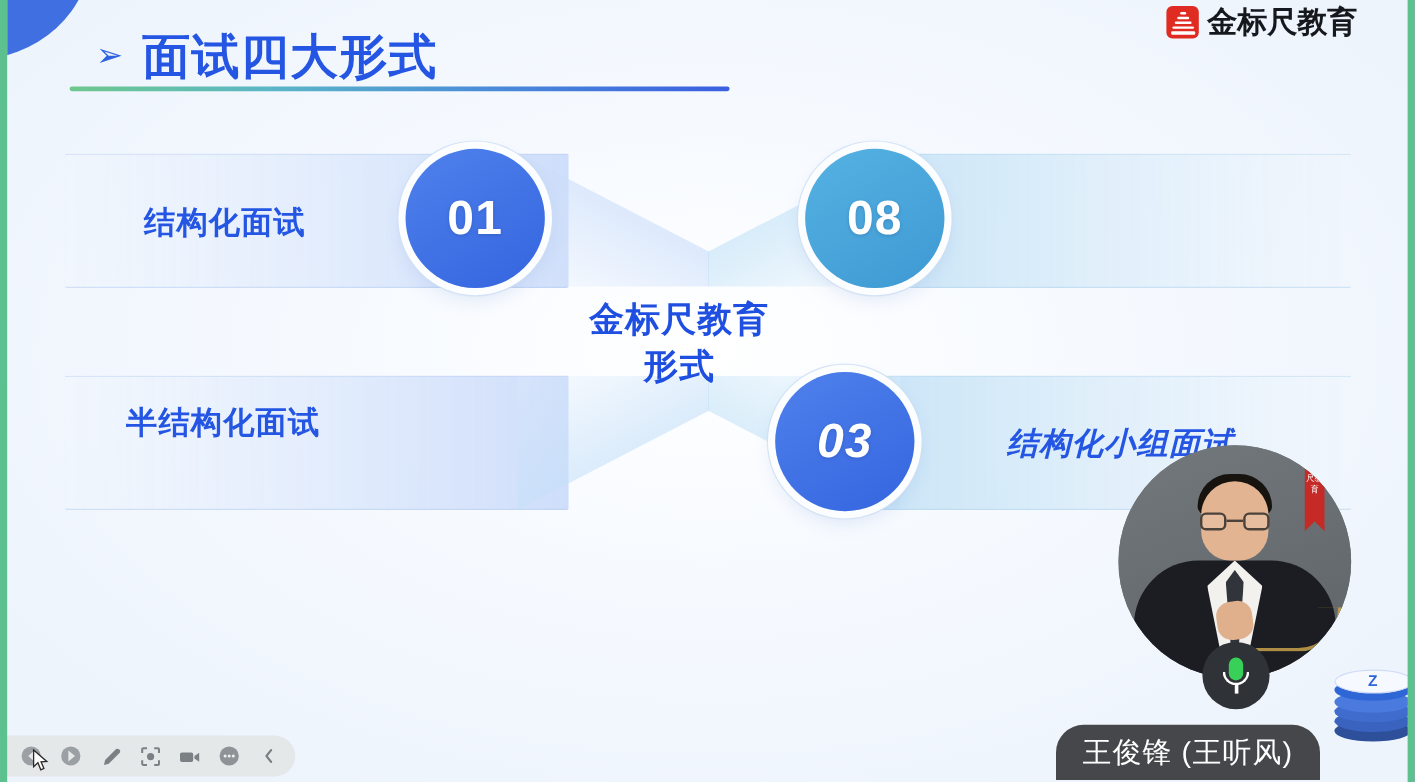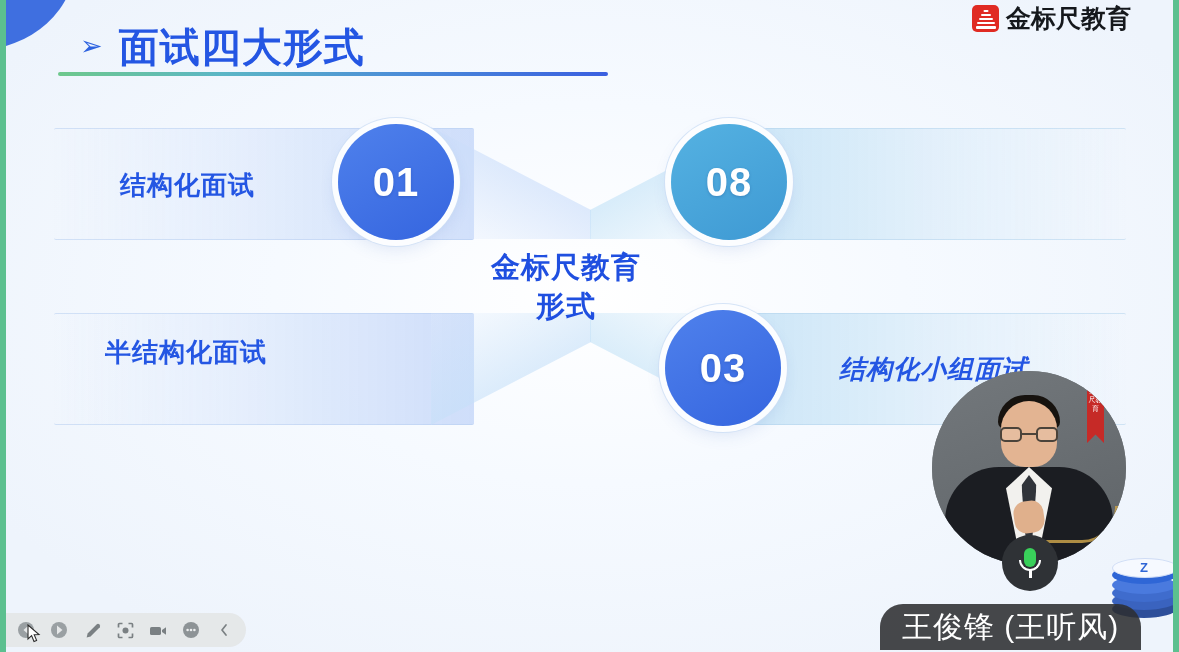--- a/index.html
+++ b/index.html
@@ -173,21 +173,21 @@
     justify-content: center;
     color: #ffffff;
     font-size: 40px;
     font-weight: bold;
     letter-spacing: 1px;
     text-shadow: 0 1px 3px rgba(20,50,120,.25);
   }
   .c01 { left: 332px; top: 16px;  background: linear-gradient(150deg, #4f81ec, #3565df); }
   .c02 { left: 665px; top: 16px;  background: linear-gradient(150deg, #55b2e2, #3e99d3); }
   .c04 { left: 332px; top: 202px; background: linear-gradient(150deg, #58b2e0, #3f9ad4); }
-  .c03 { left: 659px; top: 202px; background: linear-gradient(150deg, #4f81ec, #3565df); }
+  .c03 { left: 640px; top: 202px; background: linear-gradient(150deg, #4f81ec, #3565df); font-style: italic; }
 
   .band-label {
     position: absolute;
     font-size: 26px;
     font-weight: bold;
     color: #2456e3;
     white-space: nowrap;
     letter-spacing: 1px;
   }
   .lab01 { left: 114px; top: 60px; }
@@ -287,21 +287,21 @@
     position: absolute;
     left: 880px;
     top: 604px;
     height: 46px;
     padding: 0 22px;
     display: flex;
     align-items: center;
     background: rgba(46,47,49,.88);
     border-radius: 23px 23px 0 0;
     color: #ffffff;
-    font-size: 30px;
+    font-size: 24px;
     letter-spacing: 1px;
     white-space: nowrap;
     z-index: 45;
   }
 
   
   .toolbar {
     position: absolute;
     left: 6px;
     top: 613px;

